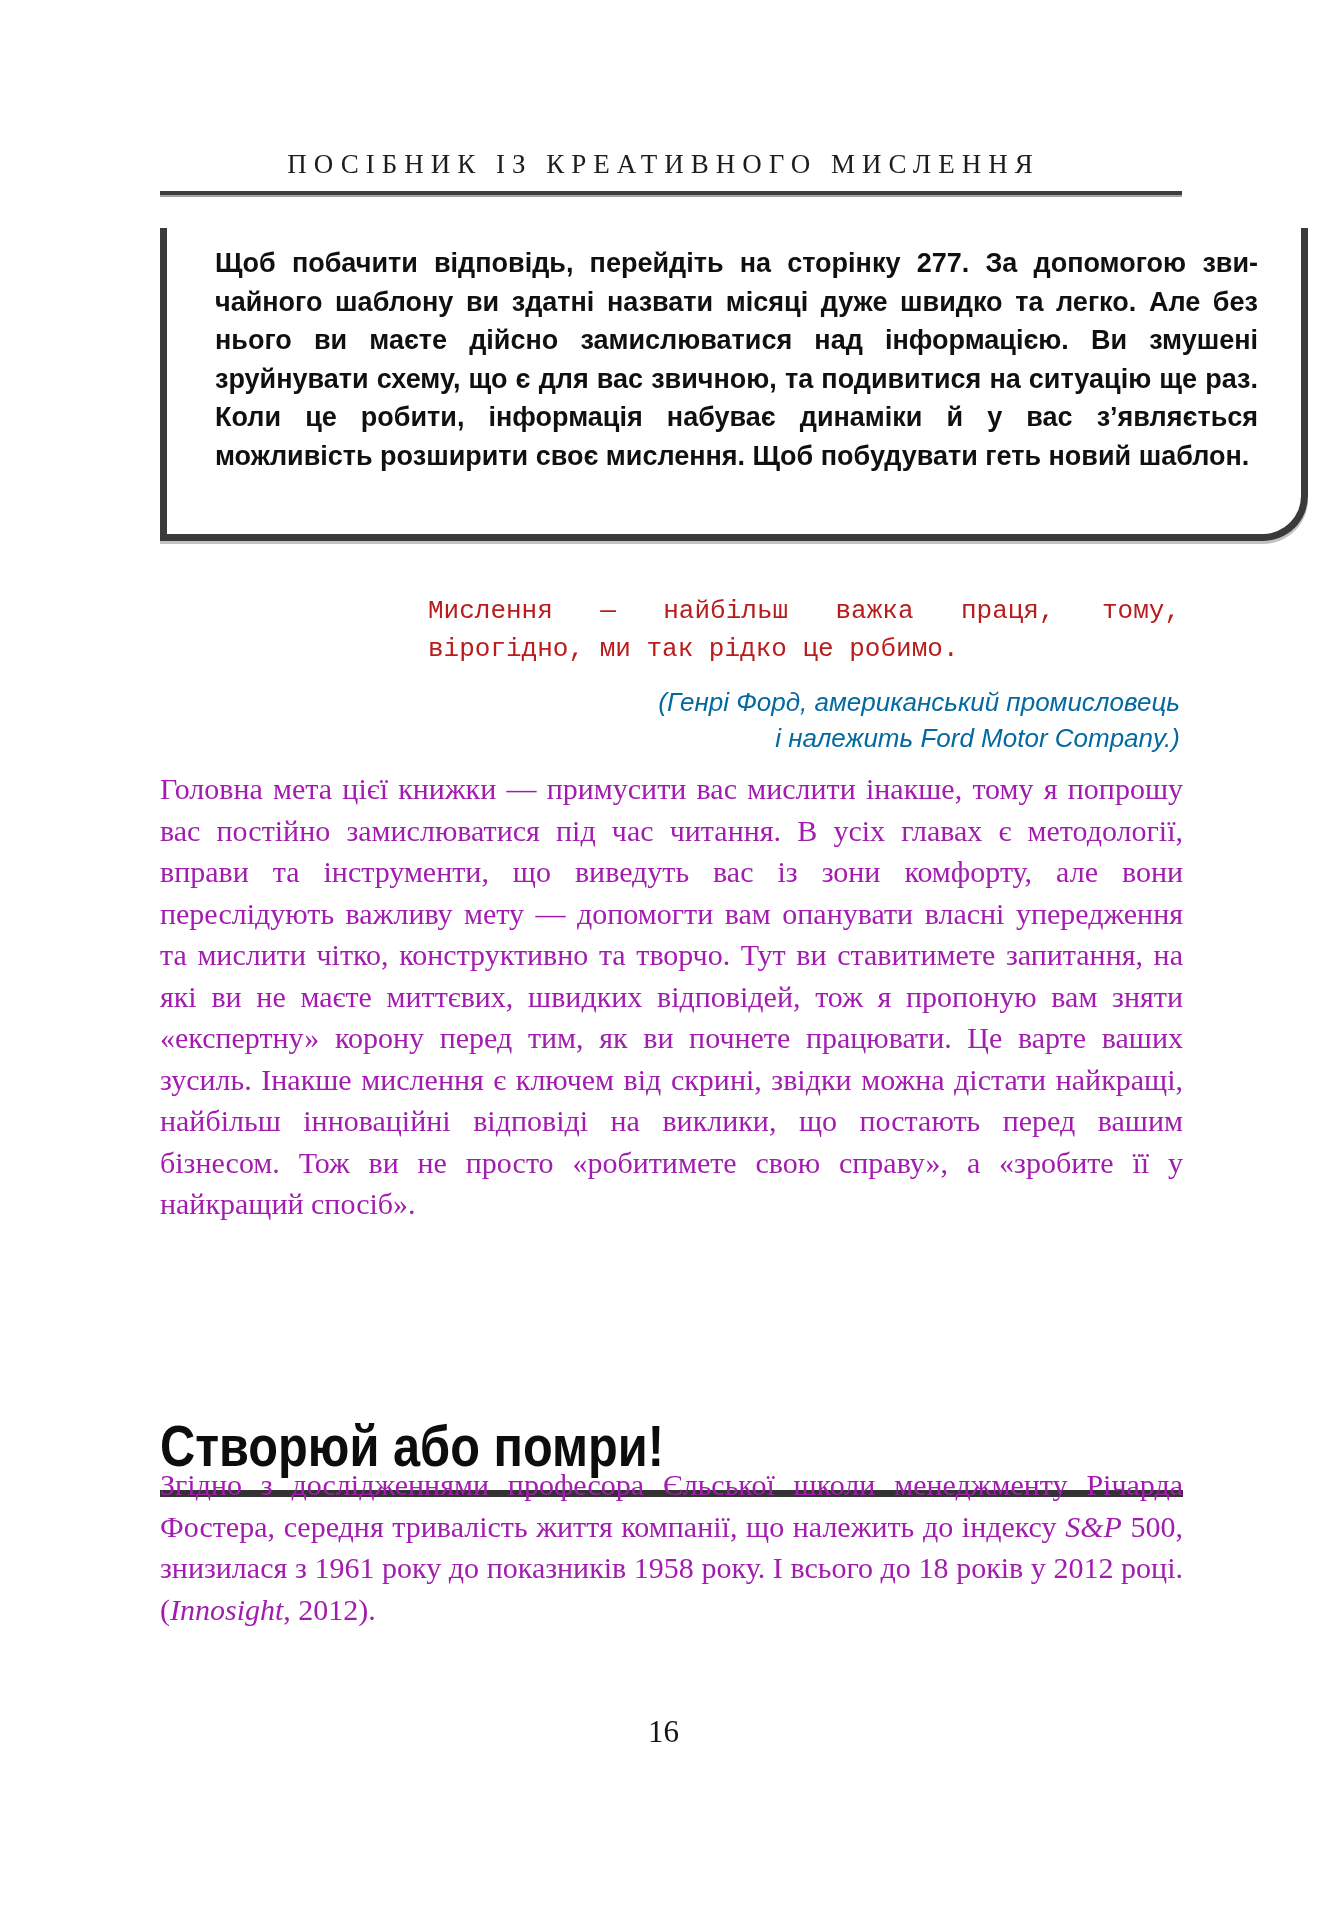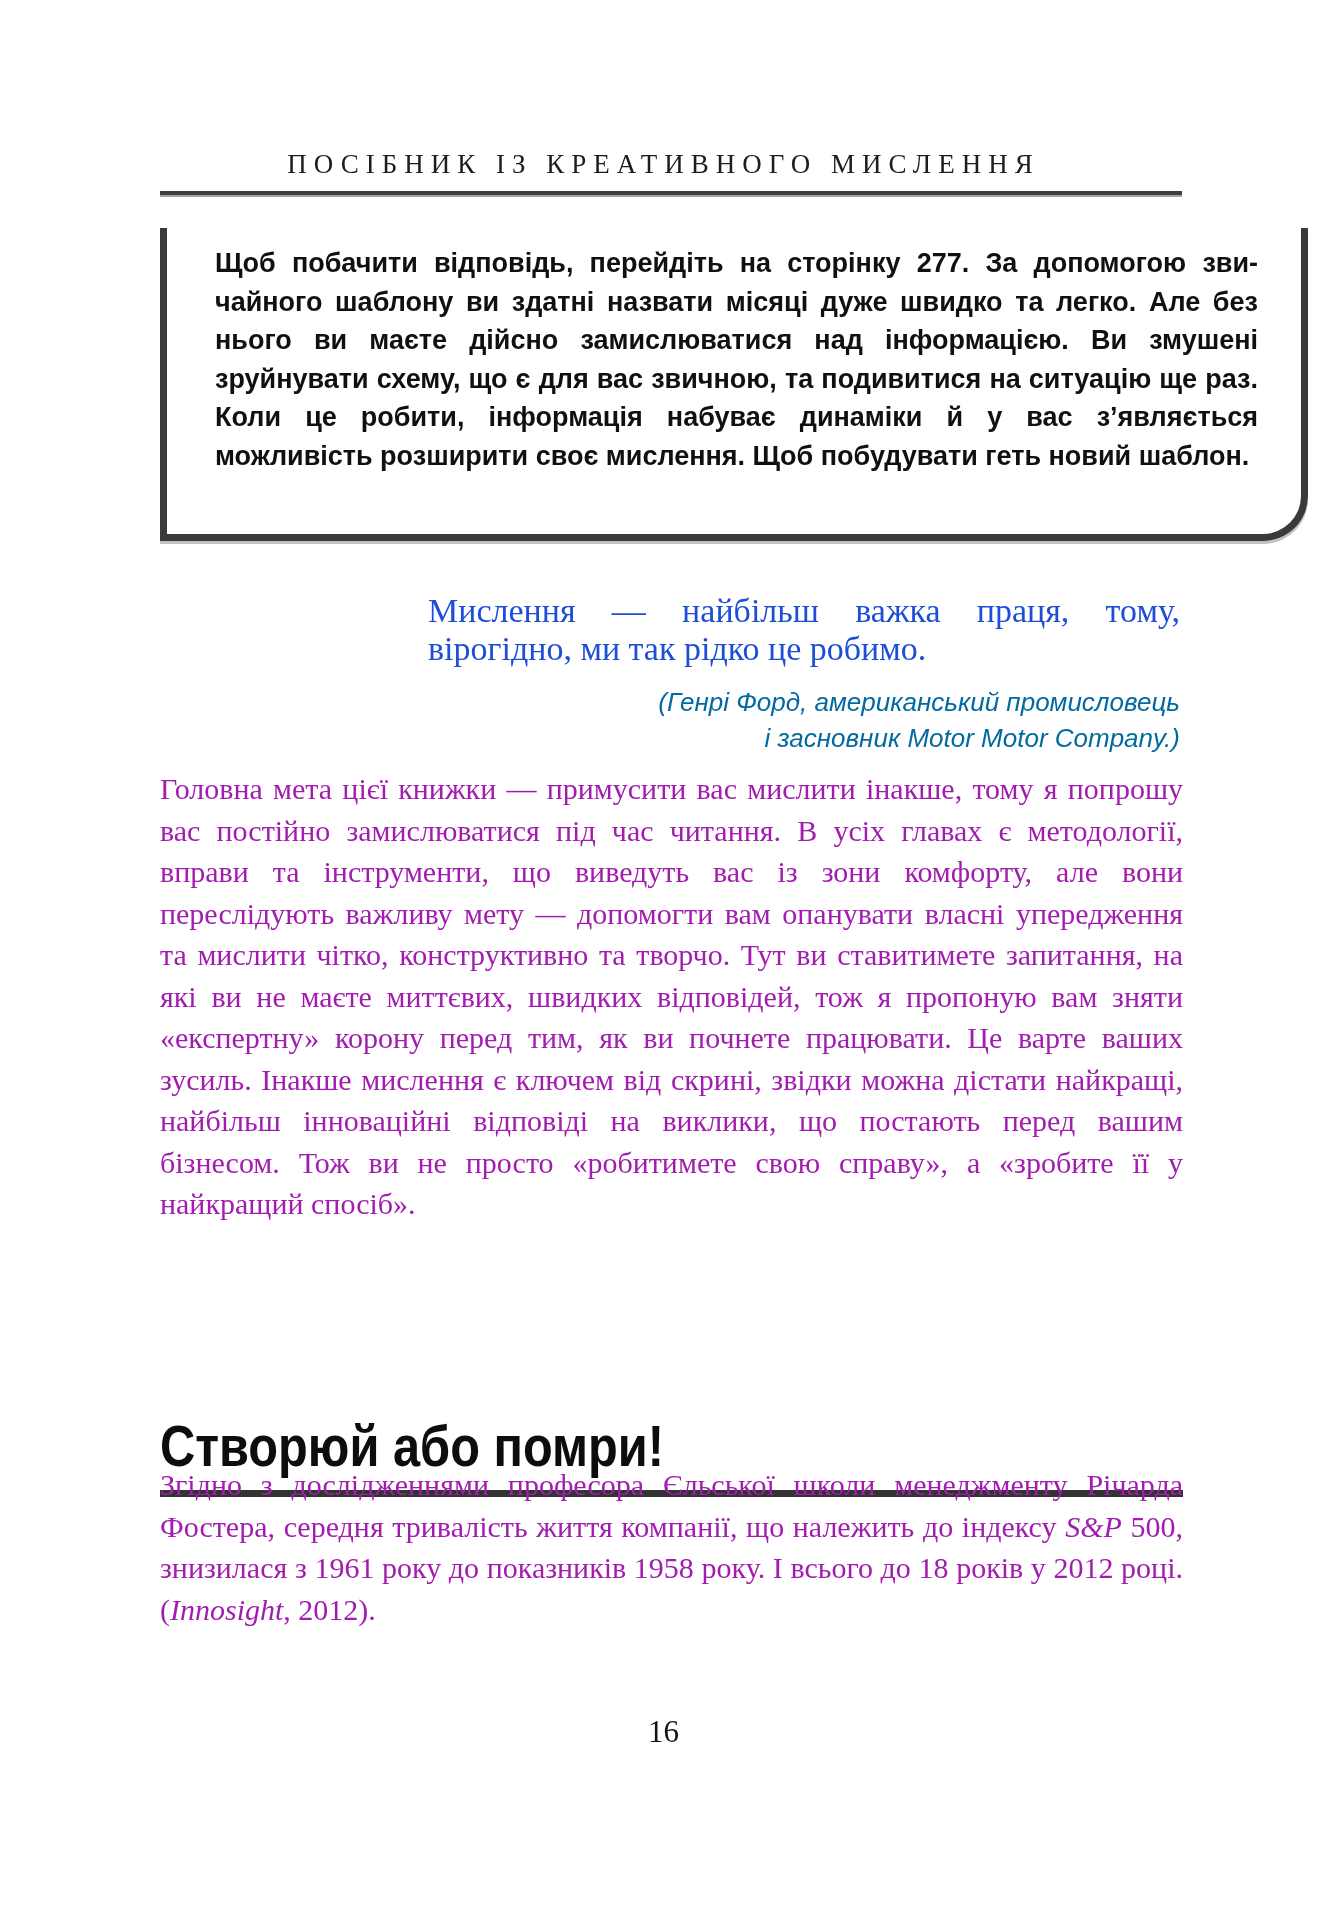--- a/index.html
+++ b/index.html
@@ -68,26 +68,26 @@
   }
 
   
   .quote-block {
     position: absolute;
     top: 592px;
     left: 428px;
     width: 752px;
   }
   .quote-text {
-    font-family: Liberation Serif, serif;
-    font-size: 34px;
+    font-family: Liberation Mono, monospace;
+    font-size: 26px;
     line-height: 38px;
     text-align: justify;
     text-align-last: left;
-    color: #1d4ed8;
+    color: #b91c1c;
   }
   .quote-attribution {
     margin-top: 16px;
     font-family: "Liberation Sans", sans-serif;
     font-style: italic;
     font-size: 26px;
     line-height: 36px;
     text-align: right;
     color: #0369a1;
   }
@@ -152,21 +152,21 @@
   <div class="header-rule"></div>
 
   <div class="callout-box">
     <div class="callout-text">Щоб побачити відповідь, перейдіть на сторінку 277. За допомогою зви­чайного шаблону ви здатні назвати місяці дуже швидко та легко. Але без нього ви маєте дійсно замислюватися над інформацією. Ви зму­шені зруйнувати схему, що є для вас звичною, та подивитися на си­туацію ще раз. Коли це робити, інформація набуває динаміки й у вас з’являється можливість розширити своє мислення. Щоб побудувати геть новий шаблон.</div>
   </div>
 
   <div class="quote-block">
     <div class="quote-text">Мислення — найбільш важка праця, тому, вірогідно, ми так рідко це робимо.</div>
     <div class="quote-attribution">
       <div>(Генрі Форд, американський промисловець</div>
-      <div>і засновник Motor Motor Company.)</div>
+      <div>і належить Ford Motor Company.)</div>
     </div>
   </div>
 
   <div class="body-paragraph intro-paragraph">Головна мета цієї книжки — примусити вас мислити інакше, тому я попрошу вас постійно замислюватися під час читання. В усіх гла­вах є методології, вправи та інструменти, що виведуть вас із зони комфорту, але вони переслідують важливу мету — допомогти вам опанувати власні упередження та мислити чітко, конструктивно та творчо. Тут ви ставитимете запитання, на які ви не маєте миттєвих, швидких відповідей, тож я пропоную вам зняти «експертну» корону перед тим, як ви почнете працювати. Це варте ваших зусиль. Інакше мислення є ключем від скрині, звідки можна дістати найкращі, най­більш інноваційні відповіді на виклики, що постають перед вашим бізнесом. Тож ви не просто «робитимете свою справу», а «зробите її у найкращий спосіб».</div>
 
   <div class="section-heading">Створюй або помри!</div>
 
   <div class="heading-rule"></div>
 
   <div class="body-paragraph section-paragraph"><span>Згідно з дослідженнями професора Єльської школи менеджменту Річарда Фостера, середня тривалість життя компанії, що належить до індексу </span><span style="font-style: italic;">S&amp;P</span><span> 500, знизилася з 1961 року до показників 1958 року. І всього до 18 років у 2012 році. (</span><span style="font-style: italic;">Innosight</span><span>, 2012).</span></div>

